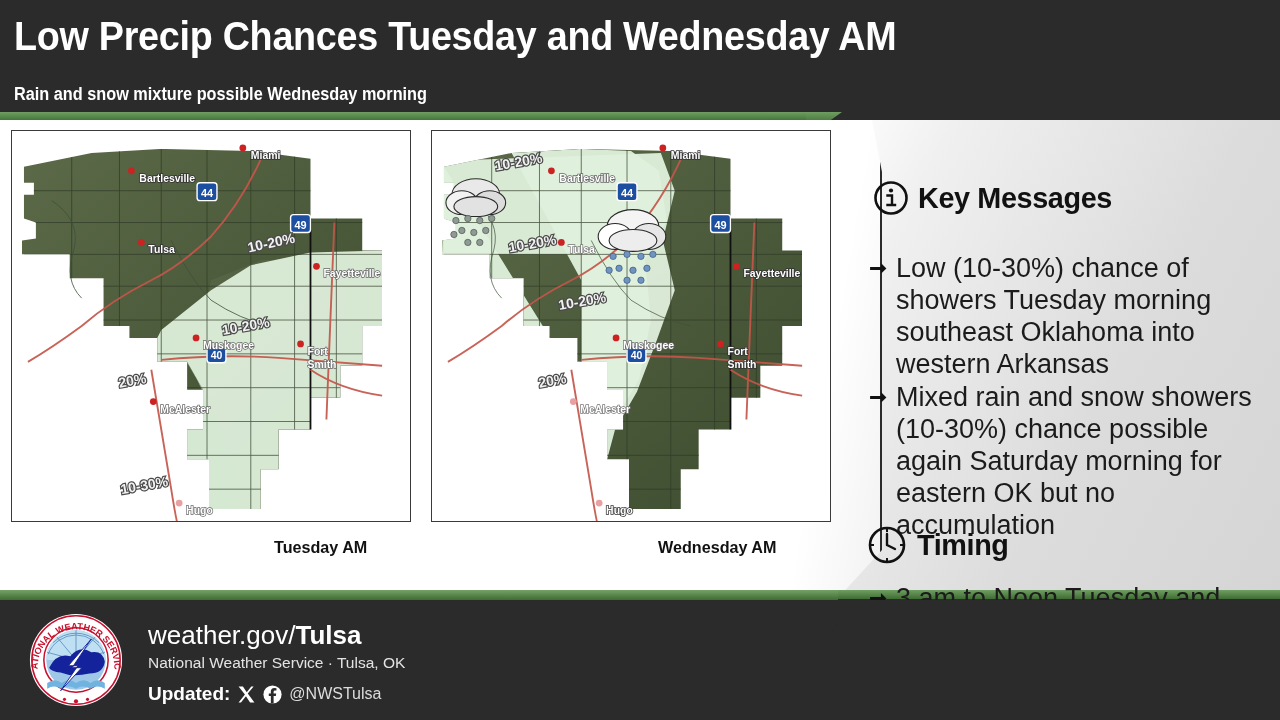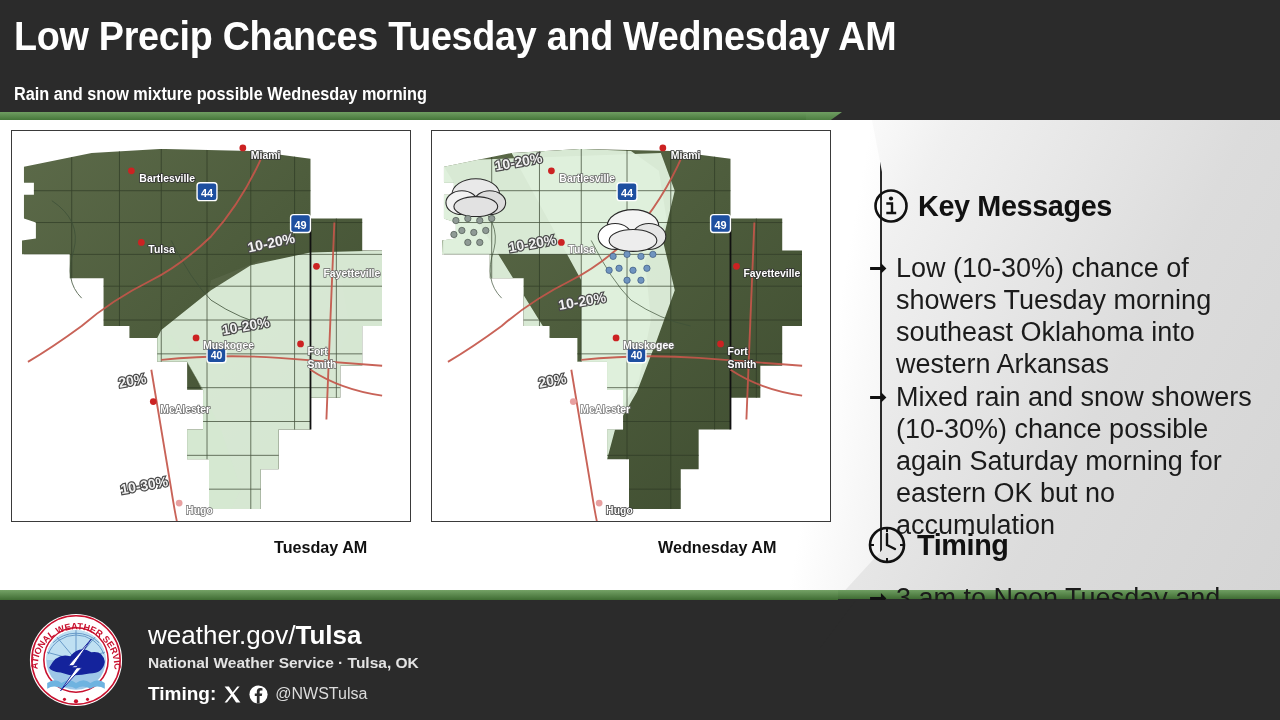--- a/index.html
+++ b/index.html
@@ -74,21 +74,21 @@
   }
   .panel-green-bottom::before{
     content:""; position:absolute; left:-24px; top:0; width:30px; height:9px;
     background: linear-gradient(#6f9e62, #3f6c33);
     clip-path: polygon(10px 0, 30px 0, 30px 100%, 0 100%);
   }
 
   .sec-head { position: absolute; display: flex; align-items: center; gap: 9px; }
   .sec-title { font-size: 30px; font-weight: 700; color: #111; letter-spacing: -0.4px;
                transform: scaleX(0.96); transform-origin: left center; white-space: nowrap; }
-  #kmsg-head { left: 873px; top: 188px; }
+  #kmsg-head { left: 873px; top: 180px; }
   #timing-head { left: 866px; top: 524px; }
 
   .bullets { position: absolute; }
   #kmsg-bullets { left: 860px; top: 252px; width: 412px; }
   #timing-bullets { left: 860px; top: 582px; width: 412px; }
   .bullet { display: flex; align-items: flex-start; margin-bottom: 1px; }
   .arrow { font-size: 21px; line-height: 32px; color: #111; width: 36px; flex: 0 0 36px; text-align: center; font-weight: 700;}
   .btext { font-size: 27px; line-height: 32px; color: #1b1b1b; }
 
   
@@ -99,21 +99,21 @@
   .footer {
     position: absolute; left: 0; top: 600px; width: 1280px; height: 120px; background: #2b2b2b;
   }
   .footer-wedge{
     position:absolute; left:820px; top:600px; width:60px; height:120px; background:#2b2b2b;
     clip-path: polygon(0 0, 36px 0, 0 48px);
   }
   .logo { position: absolute; left: 28px; top: 612px; width: 96px; height: 96px; }
   .wx-url { position: absolute; left: 148px; top: 620px; font-size: 26px; color: #ffffff; white-space: nowrap;}
   .wx-url b { font-weight: 700; }
-  .wx-sub { position: absolute; left: 148px; top: 654px; font-size: 15.5px; color: #e3e3e3; white-space: nowrap; font-weight: bold;}
+  .wx-sub { position: absolute; left: 148px; top: 654px; font-size: 15.5px; color: #e3e3e3; white-space: nowrap;}
   .follow-row { position: absolute; left: 148px; top: 683px; display: flex; align-items: center; gap: 7px; }
   .follow-lbl { font-size: 19px; font-weight: 700; color: #ffffff; }
   .handle { font-size: 16px; color: #dcdcdc; }
   .updated {
     position: absolute; right: 24px; top: 688px; font-size: 16.5px; color: #b9c9d6; white-space: nowrap;
   }
 </style>
 </head>
 <body>
 
@@ -417,21 +417,21 @@
     <circle cx="38" cy="91" r="1.6" fill="#c8102e"></circle>
     <circle cx="62" cy="91" r="1.6" fill="#c8102e"></circle>
   </svg>
 
   <div class="wx-url">
     <span>weather.gov/</span><b>Tulsa</b>
   </div>
   <div class="wx-sub">National Weather Service · Tulsa, OK</div>
 
   <div class="follow-row">
-    <span class="follow-lbl">Timing:</span>
+    <span class="follow-lbl">Updated:</span>
     <svg width="19" height="19" viewBox="0 0 24 24">
       <path d="M2 2 L10 12 L2 22 H5 L11.3 14.3 L16.5 22 H22 L13.6 10.6 L21 2 H18 L12.3 9 L7.5 2 Z" fill="#ffffff"></path>
     </svg>
     <svg width="19" height="19" viewBox="0 0 24 24">
       <circle cx="12" cy="12" r="11.5" fill="#ffffff"></circle>
       <path d="M13.4 23.4 V14 H16.2 L16.7 10.6 H13.4 V8.6 q0 -1.5 1.9 -1.5 H17 V4.1 q-1.2 -0.2 -2.7 -0.2 q-3.9 0 -4.4 3.7 V10.6 H7.3 V14 H9.9 V23.4 z" fill="#2b2b2b"></path>
     </svg>
     <span class="handle">@NWSTulsa</span>
   </div>
 

